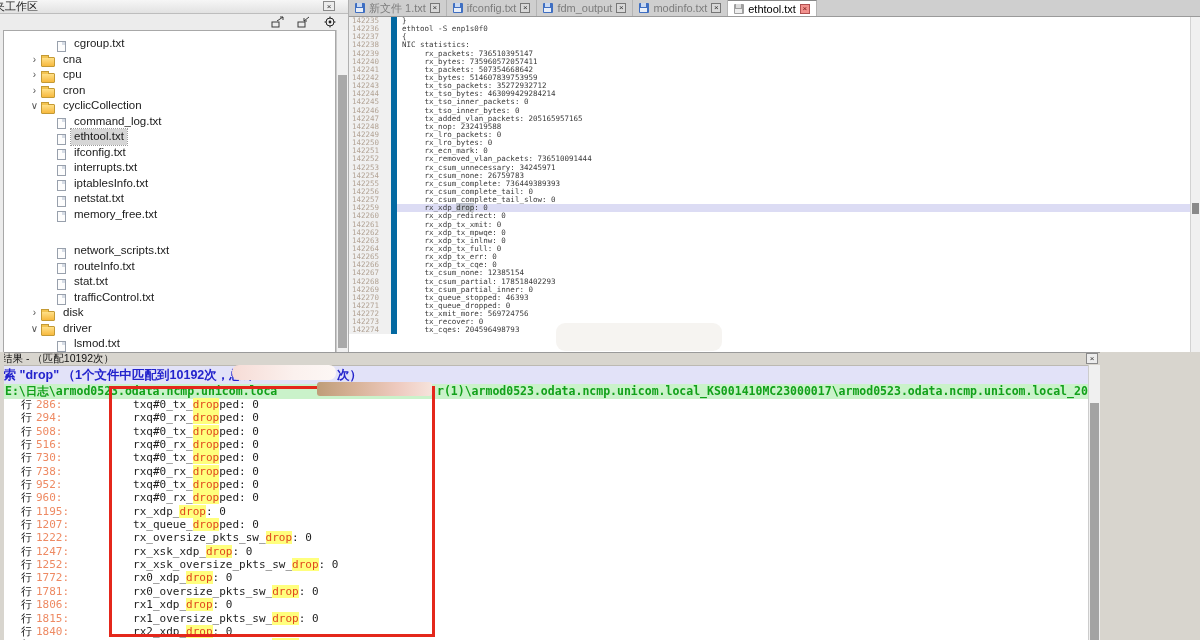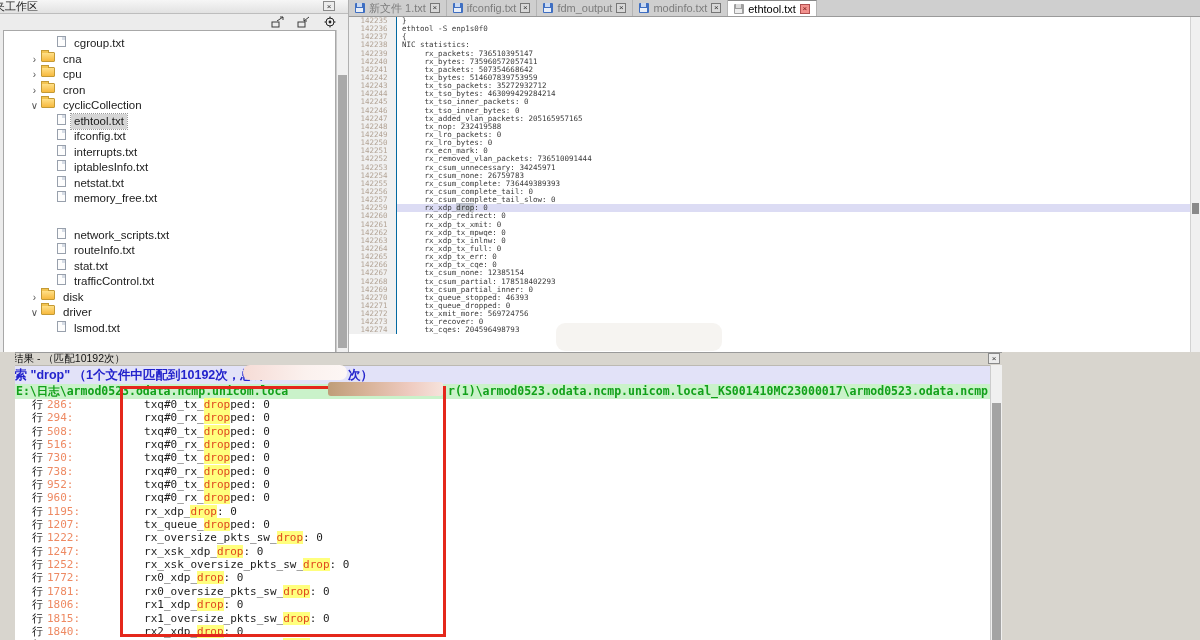--- a/index.html
+++ b/index.html
@@ -12,21 +12,21 @@
   #lp-titlebar{position:relative;height:13px;background:linear-gradient(#f6f6f6,#e2e2e2);border-bottom:1px solid #bdbdbd;font-size:11px;line-height:12px;color:#222;overflow:hidden;}
   #lp-title{display:inline-block;margin-left:-6px;white-space:nowrap;}
   .x-btn{position:absolute;width:12px;height:10px;border:1px solid #8a8a8a;background:#ececec;color:#333;font-size:8px;line-height:9px;text-align:center;box-sizing:border-box;cursor:default;}
   #lp-close{right:13px;top:1px;}
   #lp-toolbar{position:relative;height:16px;}
   .tool-btn{position:absolute;top:1px;width:16px;height:14px;text-align:center;}
   #tool-expand{right:62px;}#tool-collapse{right:36px;}#tool-locate{right:10px;}
   
   #tree{position:absolute;left:3px;top:30px;right:12px;bottom:0;background:#ffffff;border:1px solid #a8a8a8;border-bottom:none;overflow:hidden;box-sizing:border-box;}
   #tree-items{padding-top:5px;}
-  .tree-row{height:15.5px;line-height:15.5px;font-size:11.5px;color:#1a1a1a;white-space:nowrap;display:flex;align-items:flex-start;}
+  .tree-row{height:15.5px;line-height:15.5px;font-size:11.5px;color:#1a1a1a;white-space:nowrap;display:flex;align-items:flex-end;}
   .tree-row.lv1{padding-left:24px;}
   .tree-row.lv2{padding-left:53px;}
   .tree-gap{height:21px;}
   .chev{width:13px;color:#555;font-size:10px;text-align:center;flex:none;}
   .icon-folder{width:14px;height:10px;background:linear-gradient(#ffe088,#f7b93e);border:1px solid #c49a35;border-radius:1px;margin-right:5px;position:relative;flex:none;box-sizing:border-box;}
   .icon-folder:before{content:"";position:absolute;left:-1px;top:-3px;width:6px;height:2px;background:#f3c451;border:1px solid #c49a35;border-bottom:none;}
   .icon-file{width:9px;height:11px;background:#fdfdfd;border:1px solid #98a0ac;margin-right:5px;position:relative;flex:none;box-sizing:border-box;}
   .icon-file:before{content:"";position:absolute;right:0;top:0;width:3px;height:3px;background:#d7dde6;}
   .tree-label{padding:0 3px;}
   .tree-label.selected{background:#d6d6d6;outline:1px dotted #9a9a9a;}
@@ -42,29 +42,29 @@
   .floppy:after{content:"";position:absolute;left:1px;bottom:1px;width:7px;height:4px;background:#e8eef8;}
   .floppy.gray{background:#9f9f9f;}
   .floppy.gray:before{background:#dcdcdc;}.floppy.gray:after{background:#eeeeee;}
   .tab-close{width:10px;height:10px;border:1px solid #777;font-size:8px;line-height:8px;text-align:center;color:#333;background:#d8d8d8;box-sizing:border-box;flex:none;}
   .tab-close.red{background:#f2918d;border-color:#b05050;color:#6d1414;}
 
   
   #editor{position:absolute;left:349px;top:17px;right:0;height:335px;background:#ffffff;overflow:hidden;}
   .ed-line{display:flex;height:8.15px;line-height:8.15px;font-size:7.5px;}
   .ed-line.current{background:var(--current_line_bg);}
-  .ed-num{flex:none;width:48px;background:#f0f0f0;border-right:1px solid #0369a1;color:var(--gutter_num);padding-left:3px;box-sizing:border-box;text-align:center;}
+  .ed-num{flex:none;width:48px;background:#f0f0f0;border-right:6px solid #0369a1;color:var(--gutter_num);padding-left:3px;box-sizing:border-box;}
   .ed-text{padding-left:5px;white-space:pre;color:#3a3a3a;}
   .ed-match{background:var(--word_box_bg);}
   #ed-scroll{position:absolute;right:0;top:0;bottom:0;width:10px;background:#f0f0f0;border-left:1px solid #d2d2d2;box-sizing:border-box;}
   #ed-thumb{position:absolute;left:1px;right:1px;top:186px;height:11px;background:#8a8a8a;}
   #ed-blob{position:absolute;left:207px;top:306px;width:166px;height:28px;background:#f5f3f0;border-radius:9px;opacity:.95;}
 
   
-  #results{position:absolute;left:15px;top:352px;width:987px;height:288px;background:#ffffff;overflow:hidden;}
+  #results{position:absolute;left:4px;top:352px;width:1096px;height:288px;background:#ffffff;overflow:hidden;}
   #res-header{position:relative;height:12px;background:#d8d5ce;border-top:1px solid #9a9a9a;border-bottom:1px solid #bcb9b2;font-size:10.5px;line-height:11px;color:#111;overflow:hidden;}
   #res-header-label{display:inline-block;margin-left:-2px;white-space:nowrap;}
   #res-close{right:2px;top:0px;height:11px;}
   #res-search{position:relative;height:18px;line-height:18px;background:var(--search_bg);color:var(--search_fg);font-weight:bold;font-size:12.5px;white-space:nowrap;overflow:hidden;}
   #res-search-prefix{display:inline-block;text-indent:-13px;}
   #res-search-suffix{position:absolute;left:333px;top:0;}
   #res-path{position:relative;height:15px;line-height:15px;background:var(--path_bg);color:var(--path_fg);font-weight:bold;font-size:11.5px;white-space:pre;overflow:hidden;}
   #res-path-left{position:absolute;left:1px;top:0;}
   #res-path-right{position:absolute;left:433px;top:0;}
   #res-rows{position:absolute;left:0;top:46px;right:12px;bottom:0;overflow:hidden;z-index:1;}
@@ -134,20 +134,24 @@
             <span class="icon-folder"></span>
             <span class="tree-label">cron</span>
           </div>
           <div class="tree-row lv1">
             <span class="chev">∨</span>
             <span class="icon-folder"></span>
             <span class="tree-label">cyclicCollection</span>
           </div>
           <div class="tree-row lv2">
             <span class="icon-file"></span>
+            <span class="tree-label">command_log.txt</span>
+          </div>
+          <div class="tree-row lv2">
+            <span class="icon-file"></span>
             <span class="tree-label selected">ethtool.txt</span>
           </div>
           <div class="tree-row lv2">
             <span class="icon-file"></span>
             <span class="tree-label">ifconfig.txt</span>
           </div>
           <div class="tree-row lv2">
             <span class="icon-file"></span>
             <span class="tree-label">interrupts.txt</span>
           </div>

